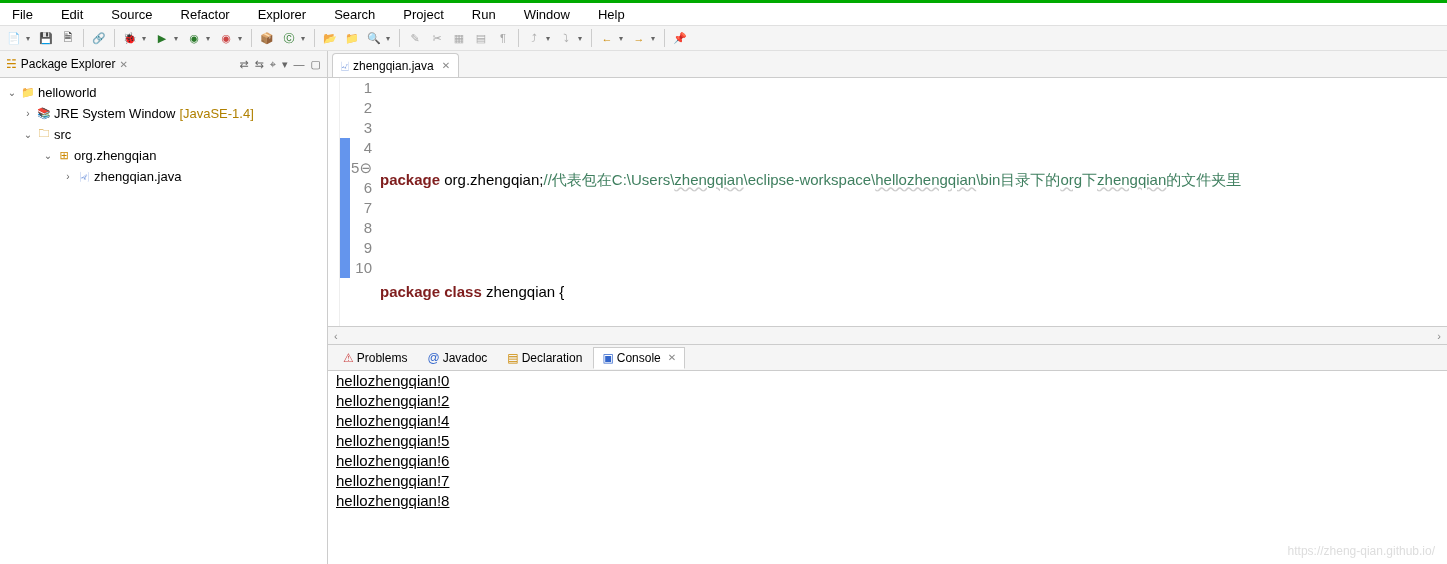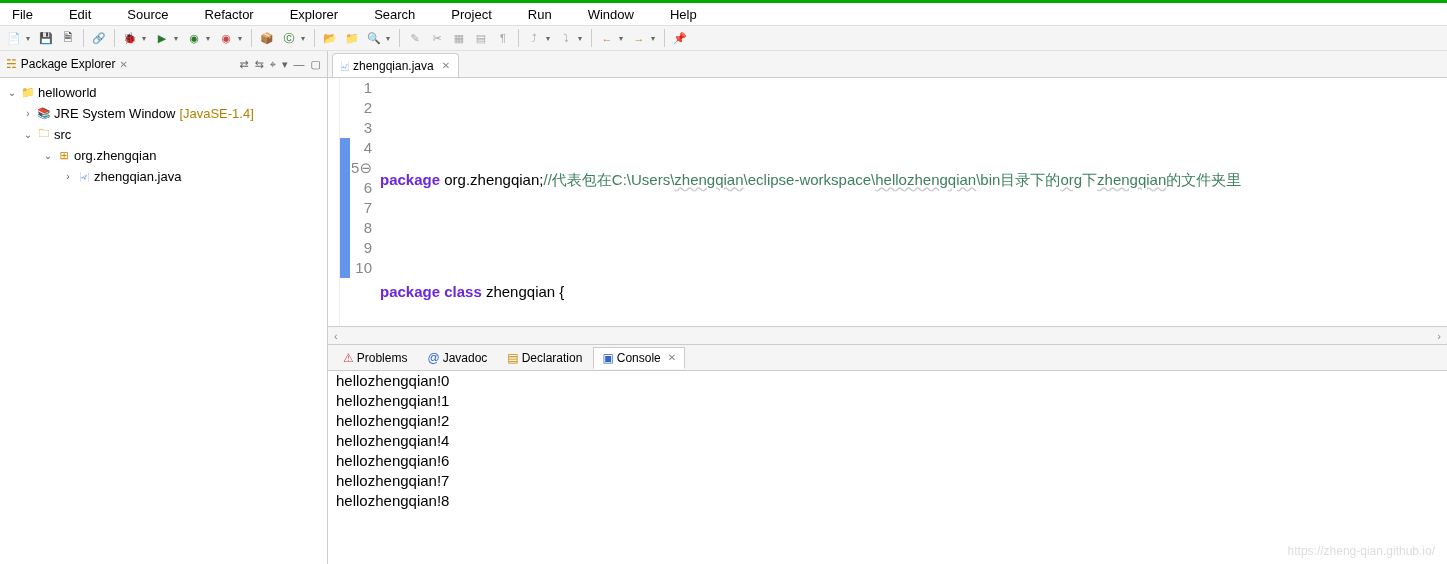--- a/index.html
+++ b/index.html
@@ -1,19 +1,19 @@
 <!DOCTYPE html>
 <html><head>
 <meta charset="utf-8">
 <style>
 * { margin: 0; padding: 0; box-sizing: border-box; font-family: "Segoe UI", Tahoma, sans-serif; }
 body { background: #fff; width: 1447px; height: 564px; overflow: hidden; font-size: 13px; color: #000; }
 
 .top-green { height: 3px; background: #0a0; }
-.menubar { height: 22px; background: #fff; display: flex; align-items: center; padding: 8px 4px; gap: 20px; }
+.menubar { height: 22px; background: #fff; display: flex; align-items: center; padding: 8px 4px; gap: 12px; }
 .menubar span { padding: 2px 8px; font-size: 13px; }
 
 .toolbar { height: 26px; background: #f5f5f5; border-top: 1px solid #e0e0e0; border-bottom: 1px solid #e0e0e0; display: flex; align-items: center; padding: 0 4px; gap: 2px; }
 .tb-btn { width: 20px; height: 20px; display: inline-flex; align-items: center; justify-content: center; font-size: 11px; }
 .tb-sep { width: 1px; height: 18px; background: #ccc; margin: 0 3px; }
 .tb-drop { width: 8px; font-size: 8px; color: #666; }
 
 .main { display: flex; height: 513px; }
 
 
@@ -37,34 +37,34 @@
 
 .editor-body { display: flex; height: 248px; overflow: hidden; background: #fff; }
 .ruler { width: 12px; background: #fff; border-right: 1px solid #eee; }
 .gutter { width: 30px; text-align: right; padding-right: 8px; font-family: Consolas, monospace; font-size: 15px; color: #888; background: #fff; }
 .gutter div { height: 20px; line-height: 20px; }
 .marker { width: 10px; background: #fff; }
 .marker div { height: 20px; }
 .marker .blue { background: #6495ed; }
 .code { flex: 1; font-family: Consolas, monospace; font-size: 15px; white-space: pre; }
 .code-line { height: 20px; line-height: 20px; }
-.kw { color: #6d28d9; font-weight: bold; }
+.kw { color: #7f1d1d; font-weight: bold; }
 .cm { color: #3f7f5f; }
 .ul { text-decoration: underline wavy #ccc; }
 
 .hscroll-row { height: 18px; border-top: 1px solid #ccc; background: #f5f5f5; display: flex; align-items: center; padding: 0 6px; justify-content: space-between; }
 .hscroll-row span { font-size: 11px; color: #888; }
 
 
 .bottom-tabs { height: 27px; background: #f5f5f5; border-top: 1px solid #ccc; border-bottom: 1px solid #ccc; display: flex; align-items: center; padding-left: 6px; gap: 2px; }
 .btab { display: flex; align-items: center; padding: 3px 8px; font-size: 12px; gap: 3px; border: 1px solid transparent; }
 .btab.active { background: #fff; border: 1px solid #ccc; border-bottom-color: #fff; }
 .console-status { height: 20px; font-size: 12px; color: #666; padding: 2px 8px; border-bottom: 1px solid #eee; }
 .console-out { font-family: Consolas, monospace; font-size: 15px; padding: 0 8px; overflow: hidden; flex:1; }
-.console-out div { height: 20px; line-height: 20px; }
+.console-out div { height: 20px; line-height: 20px; text-decoration: underline; }
 
 .watermark { position: absolute; right: 12px; bottom: 6px; color: #ddd; font-size: 12px; }
 </style>
 </head>
 <body>
 
 <div class="top-green"></div>
 
 <div class="menubar">
   <span>File</span>
@@ -241,23 +241,23 @@
         </div>
       <div class="btab active">
           <span style="color:#36c">▣</span>
           <span>Console</span> 
           <span class="tab-close">✕</span>
         </div>
     </div>
 
     <div class="console-out">
       <div>hellozhengqian!0</div>
-      <div>hellozhengqian!1</div>
       <div>hellozhengqian!2</div>
       <div>hellozhengqian!4</div>
+      <div>hellozhengqian!5</div>
       <div>hellozhengqian!6</div>
       <div>hellozhengqian!7</div>
       <div>hellozhengqian!8</div>
     </div>
   </div>
 
 </div>
 
 <div class="watermark">https://zheng-qian.github.io/</div>
 

